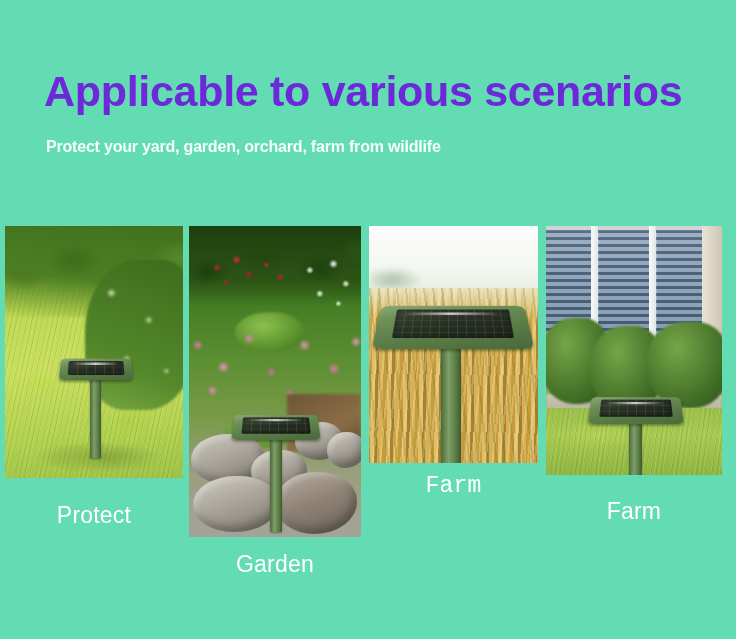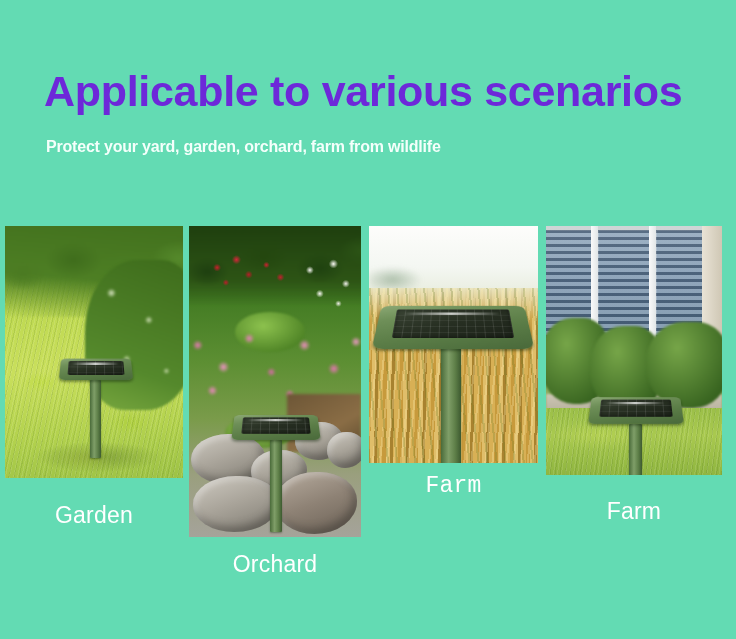--- a/index.html
+++ b/index.html
@@ -306,21 +306,21 @@
   <div class="orchard-hedge2"></div>
   <div class="orchard-shadow"></div>
   <div class="device" id="device-orchard">
     <div class="stake"></div>
     <div class="panel-top">
       <div class="solar-cell"></div>
       <div class="glint"></div>
     </div>
   </div>
 </div>
-<div class="caption" id="caption-orchard">Garden</div>
+<div class="caption" id="caption-orchard">Protect</div>
 
 <div class="scene" id="scene-garden">
   <div class="garden-bg"></div>
   <div class="garden-dark-shrub"></div>
   <div class="red-flowers"></div>
   <div class="white-flowers"></div>
   <div class="garden-mid-green"></div>
   <div class="pink-flowers"></div>
   <div class="garden-mulch"></div>
   <div class="garden-moss"></div>
@@ -331,21 +331,21 @@
   <div class="garden-rock" id="rock-d"></div>
   <div class="garden-rock" id="rock-e"></div>
   <div class="device" id="device-garden">
     <div class="stake"></div>
     <div class="panel-top">
       <div class="solar-cell"></div>
       <div class="glint"></div>
     </div>
   </div>
 </div>
-<div class="caption" id="caption-garden">Orchard</div>
+<div class="caption" id="caption-garden">Garden</div>
 
 <div class="scene" id="scene-farm">
   <div class="farm-sky"></div>
   <div class="farm-treeline"></div>
   <div class="farm-wheat"></div>
   <div class="device" id="device-farm">
     <div class="stake"></div>
     <div class="panel-top">
       <div class="solar-cell"></div>
       <div class="glint"></div>

